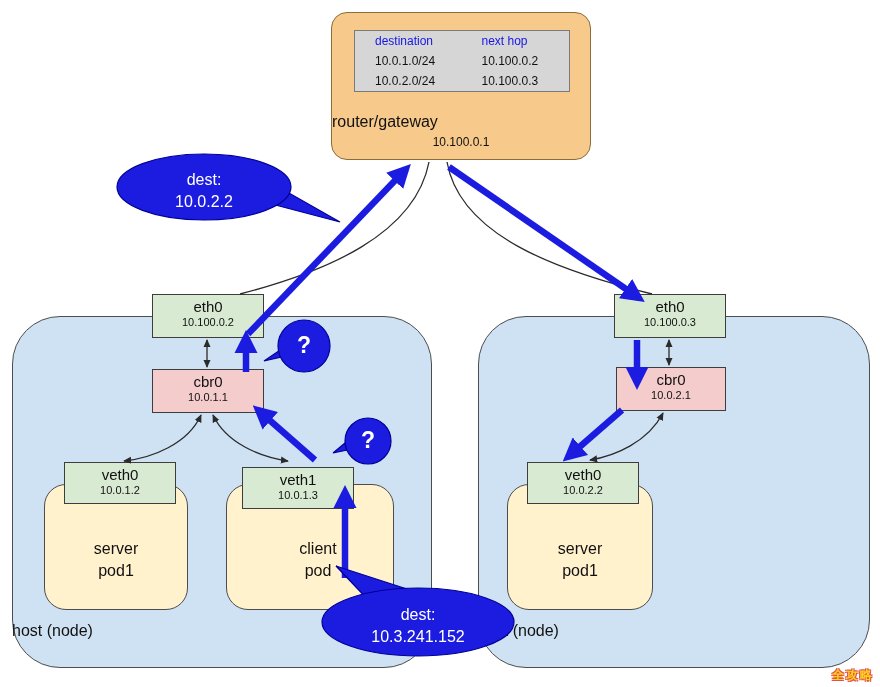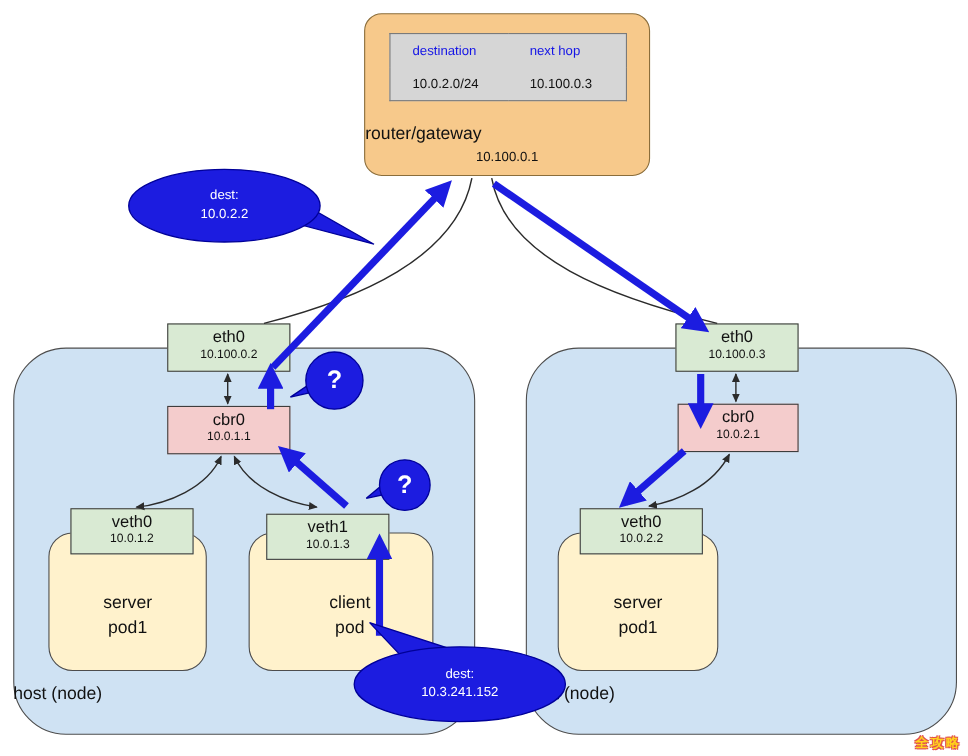--- a/index.html
+++ b/index.html
@@ -44,21 +44,21 @@
 
   .host-label { position:absolute; z-index:2; text-align:left; font-size:16px; }
   .host-label-left  { left:12px;  top:622px; width:420px; }
   .host-label-right { left:478px; top:622px; width:392px; }
 
   svg.draw { position:absolute; left:0; top:0; z-index:3; }
   .thin { fill:none; stroke:#2b2b2b; stroke-width:1.3px; }
   .blue-arrow { fill:none; stroke:#1c1ce0; stroke-width:6.5px; }
   .bubble-shape { fill:#1c1ce0; stroke:#000099; stroke-width:1.2px; }
 
-  .bubble-text { position:absolute; z-index:4; color:#fff; text-align:center; font-size:12px; line-height:1.4; }
+  .bubble-text { position:absolute; z-index:4; color:#fff; text-align:center; font-size:16px; line-height:1.4; }
   .bt-top    { left:124px; top:169px; width:160px; }
   .bt-bottom { left:328px; top:604px; width:180px; }
   .qmark { position:absolute; z-index:4; color:#fff; font-size:23px; font-weight:bold;
            text-align:center; width:32px; }
   .q-top    { left:288px; top:332px; }
   .q-bottom { left:352px; top:427px; }
 
   .watermark { position:absolute; right:6px; bottom:3px; z-index:5; font-size:12px; font-weight:bold;
                color:#ffd21c; letter-spacing:2px;
                text-shadow:1px 1px 0 #e05050, -1px -1px 0 #e05050, 1px -1px 0 #e05050, -1px 1px 0 #e05050; }
@@ -118,20 +118,24 @@
       <colgroup>
           <col style="width:107px">
           <col>
         </colgroup>
       <tbody>
           <tr>
         <td class="hdr">destination</td>
         <td class="hdr">next hop</td>
       </tr>
       <tr>
+        <td>10.0.1.0/24</td>
+        <td>10.100.0.2</td>
+      </tr>
+      <tr>
         <td>10.0.2.0/24</td>
         <td>10.100.0.3</td>
       </tr>
     </tbody>
       </table>
     <div class="router-label">router/gateway</div>
     <div class="router-ip">10.100.0.1</div>
   </div>
 
   <div class="host-label host-label-left">host (node)</div>

